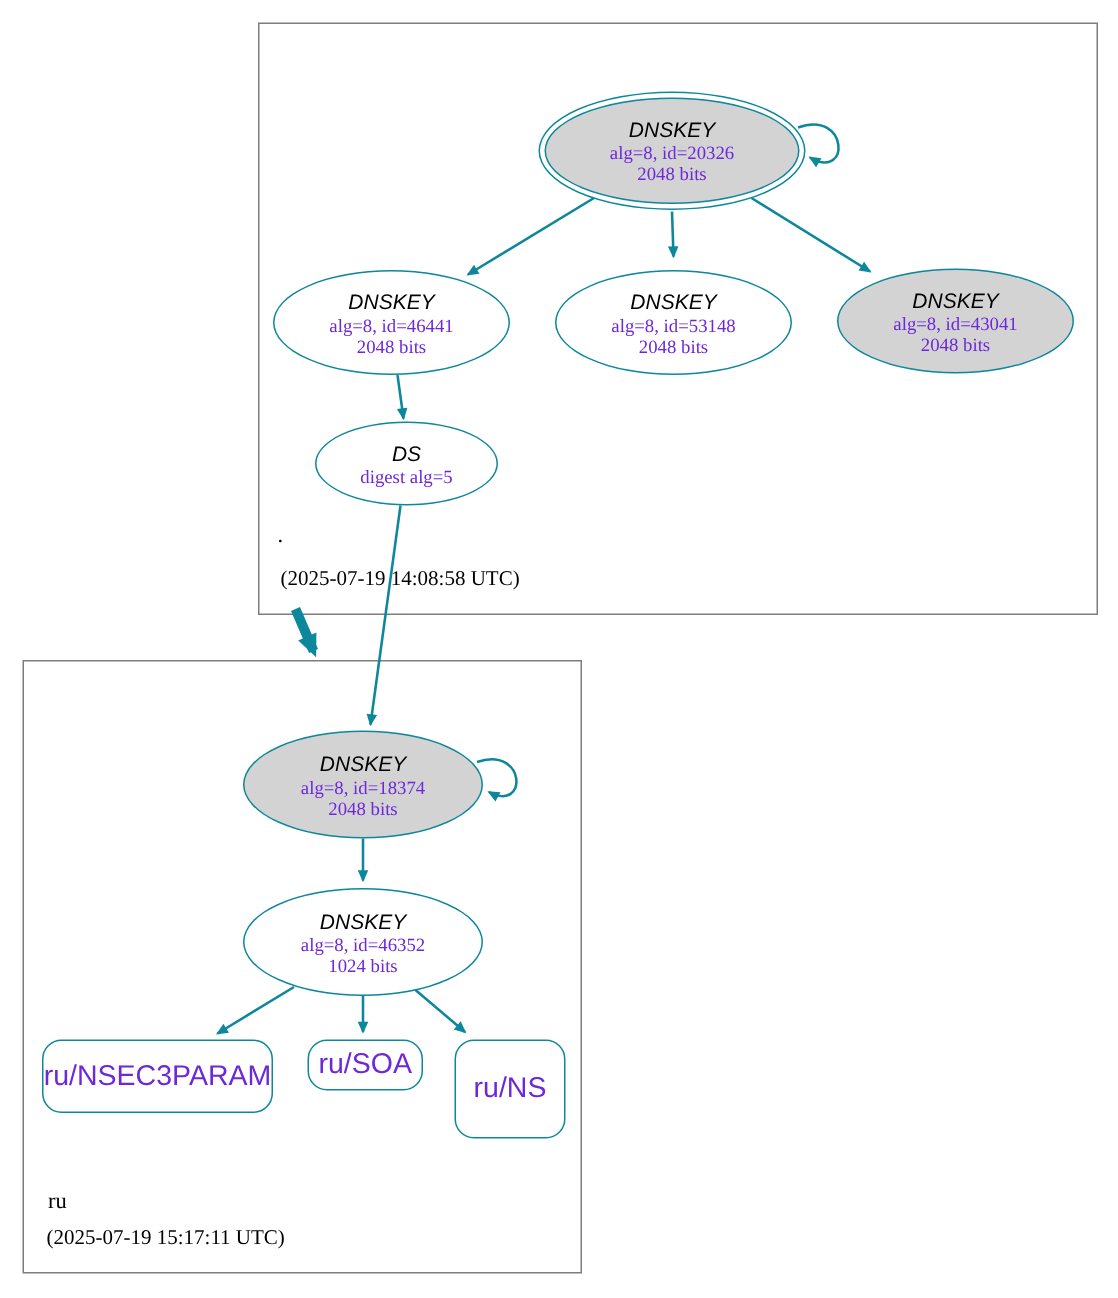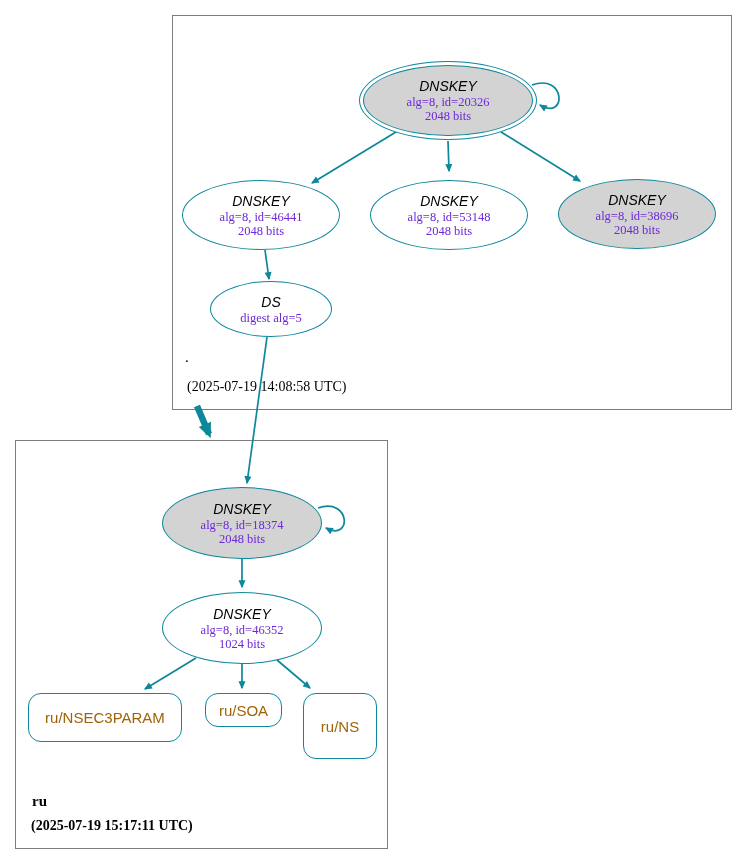--- a/index.html
+++ b/index.html
@@ -44,35 +44,35 @@
     font-family:"Liberation Sans", sans-serif; font-size:14px; line-height:17px;
     color:#000;
     font-style:italic;
   }
   .node-sub {
     font-family:"Liberation Serif", serif; font-size:12.5px; line-height:14px;
     color:#6d28d9;
   }
   .rrset {
     border:1.7px solid #0c879b; border-radius:13px; background:#ffffff;
-    font-family:"Liberation Sans", sans-serif; font-size:15px; color:#a16207;
+    font-family:"Liberation Sans", sans-serif; font-size:19px; color:#6d28d9;
   }
 </style>
 </head>
 <body>
 
 <div class="canvas">
 
   <div class="zone-box" style="left:172px; top:15px; width:558px; height:393px;"></div>
   <div class="zone-box" style="left:15px; top:440px; width:371px; height:407px;"></div>
 
   <div class="zone-label" style="left:185px; top:349px;">.</div>
   <div class="zone-ts" style="left:187px; top:379px;text-align:center;">(2025-07-19 14:08:58 UTC)</div>
-  <div class="zone-label" style="left:32px; top:793px;font-weight:bold;">ru</div>
-  <div class="zone-ts" style="left:31px; top:818px;font-weight:bold;">(2025-07-19 15:17:11 UTC)</div>
+  <div class="zone-label" style="left:32px; top:793px;">ru</div>
+  <div class="zone-ts" style="left:31px; top:818px;">(2025-07-19 15:17:11 UTC)</div>
 
   <svg class="edges" width="745" height="865" viewBox="0 0 745 865">
     <defs>
       <marker id="arr" viewBox="0 0 10 10" refX="8.5" refY="5" markerWidth="11" markerHeight="8" orient="auto" markerUnits="userSpaceOnUse">
         <path d="M0 0.6 L10 5 L0 9.4 z" fill="#0c879b"></path>
       </marker>
       <marker id="arrBig" viewBox="0 0 10 10" refX="7" refY="5" markerWidth="19" markerHeight="15" orient="auto" markerUnits="userSpaceOnUse">
         <path d="M0 0.6 L10 5 L0 9.4 z" fill="#0c879b"></path>
       </marker>
     </defs>
@@ -108,21 +108,21 @@
   </div>
 
   <div class="node ellipse" style="left:370px; top:180px; width:158px; height:70px;">
     <div class="node-title">DNSKEY</div>
     <div class="node-sub">alg=8, id=53148</div>
     <div class="node-sub">2048 bits</div>
   </div>
 
   <div class="node ellipse gray" style="left:558px; top:179px; width:158px; height:70px;">
     <div class="node-title">DNSKEY</div>
-    <div class="node-sub">alg=8, id=38696</div>
+    <div class="node-sub">alg=8, id=43041</div>
     <div class="node-sub">2048 bits</div>
   </div>
 
   <div class="node ellipse" style="left:210px; top:281px; width:122px; height:56px;">
     <div class="node-title">DS</div>
     <div class="node-sub">digest alg=5</div>
   </div>
 
   <div class="node ellipse gray" style="left:162px; top:487px; width:160px; height:72px;">
     <div class="node-title">DNSKEY</div>

